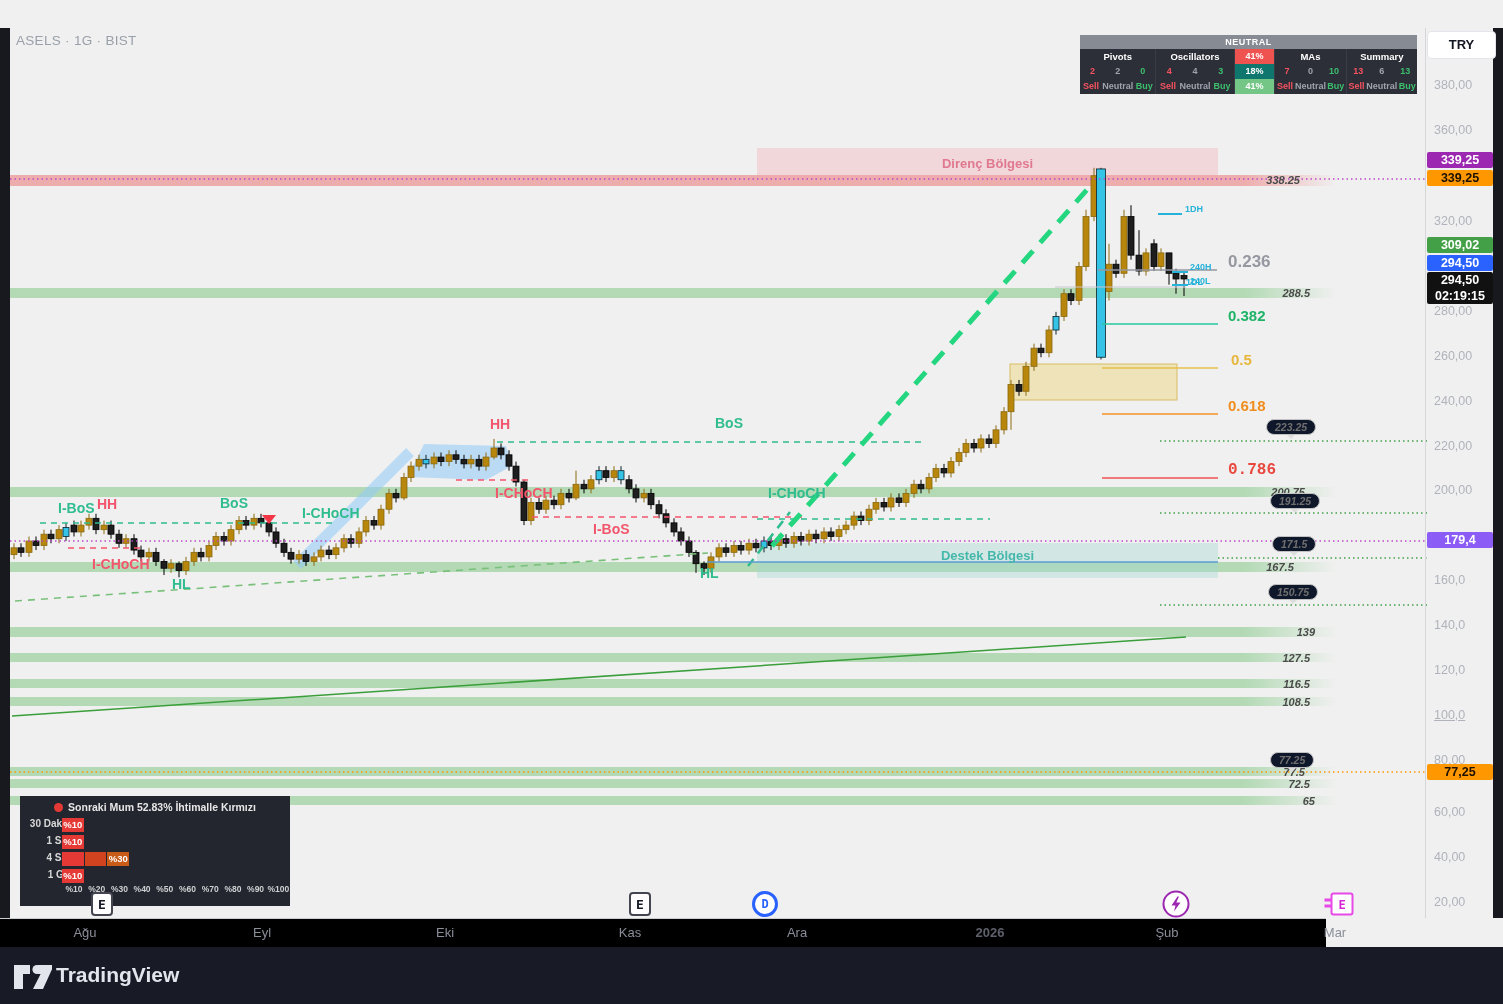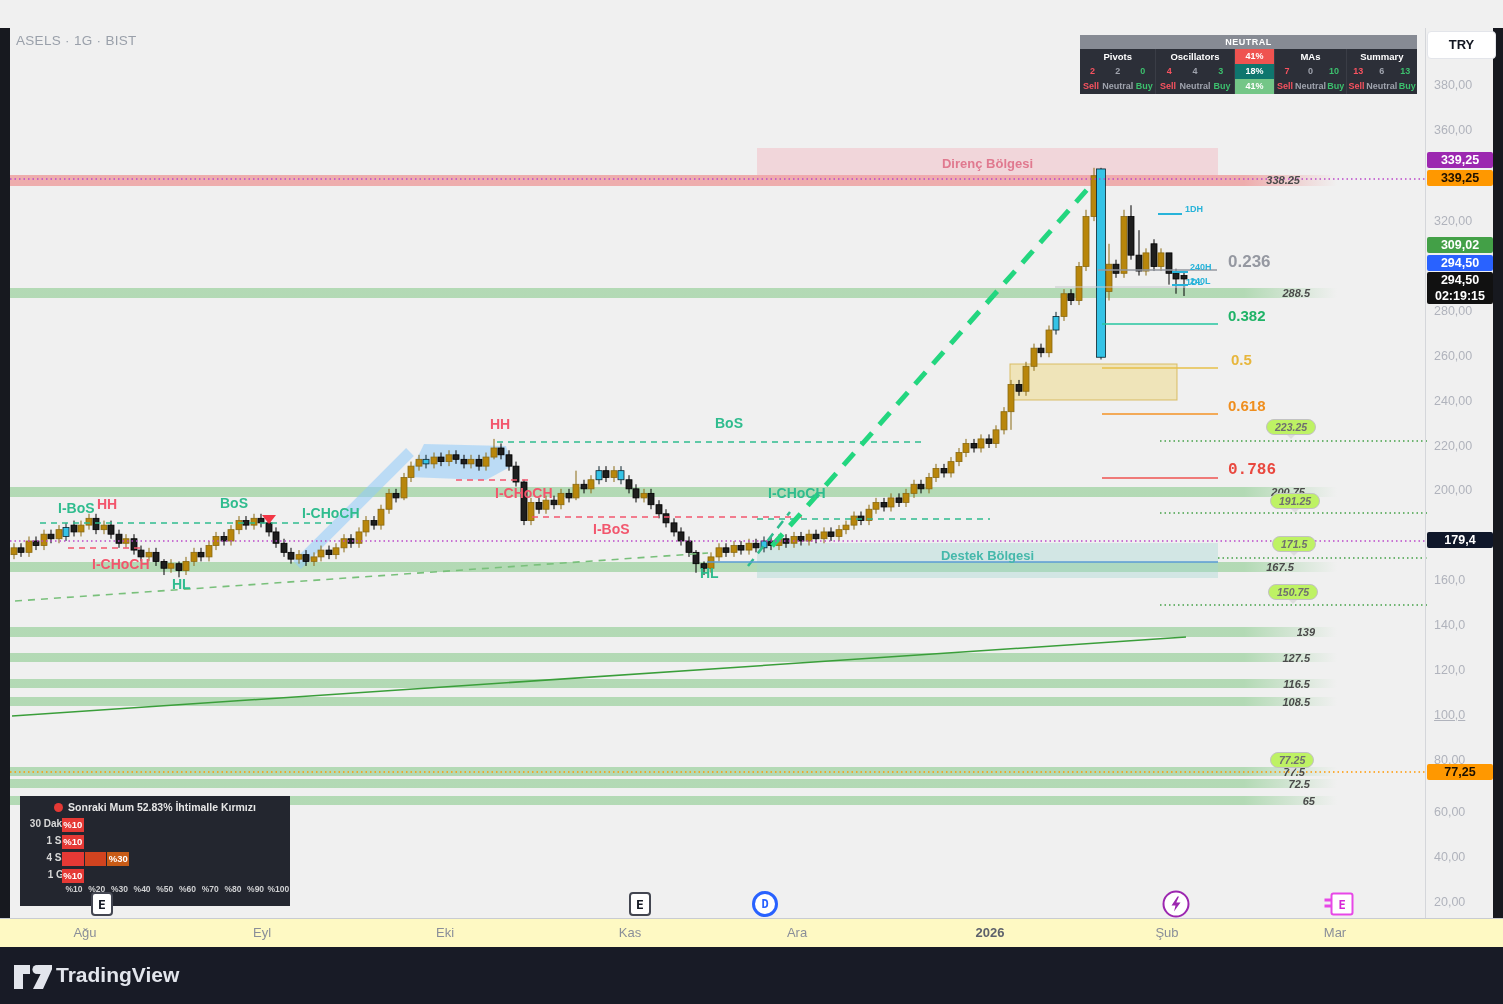--- a/index.html
+++ b/index.html
@@ -18,33 +18,33 @@
   .band.red{background:linear-gradient(90deg,rgba(236,118,118,.55) 0%,rgba(236,118,118,.55) 93%,rgba(236,118,118,0) 100%);}
   .band-label{position:absolute;width:60px;text-align:right;font-style:italic;font-weight:700;
     font-size:11px;color:#4a4a4a;z-index:3;}
   
   #chart-svg{position:absolute;left:0;top:0;z-index:2;pointer-events:none;}
   
   .struct{position:absolute;font-size:14px;font-weight:700;z-index:3;white-space:nowrap;}
   .zone-label{position:absolute;font-size:13px;font-weight:700;z-index:3;white-space:nowrap;}
   .fib-label{position:absolute;font-weight:700;z-index:3;white-space:nowrap;}
   .cyan-label{position:absolute;font-size:9px;font-weight:700;color:#27b3d9;z-index:3;white-space:nowrap;}
-  .tip{position:absolute;background:#bef264;border:1px solid #c2c2c2;border-radius:8px;color:#6f6f6f;
+  .tip{position:absolute;background:#0f172a;border:1px solid #c2c2c2;border-radius:8px;color:#6f6f6f;
     font-style:italic;font-weight:700;font-size:10.5px;padding:1px 8px;z-index:3;white-space:nowrap;}
   .tip:after{content:"";position:absolute;left:50%;bottom:-5px;margin-left:-4px;border:4px solid transparent;
     border-top-color:#dddddd;border-bottom:none;}
   .tri-down{position:absolute;width:0;height:0;border-left:7px solid transparent;border-right:7px solid transparent;
     border-top:9px solid #f23645;z-index:3;}
   
   .price-axis{position:absolute;left:1425px;top:28px;width:68px;height:890px;border-left:1px solid #d4d6da;z-index:5;}
   .ptick{position:absolute;left:8px;color:#b0b3bc;font-size:12.5px;transform:translateY(-50%);}
   .pbadge{position:absolute;left:1px;width:66px;text-align:center;font-weight:700;font-size:12.5px;
     border-radius:2px;z-index:6;line-height:16px;}
   
-  .time-axis{position:absolute;left:0;top:918px;width:1503px;height:29px;background:#fef9c3;
+  .time-axis{position:absolute;left:0;top:918px;width:1326px;height:29px;background:#000000;
     border-top:1px solid #c9ccd1;z-index:5;}
   .ttick{position:absolute;top:6px;transform:translateX(-50%);color:#8a8e99;font-size:13px;}
   .ttick.year{color:#5d616b;font-weight:700;}
   
   .footer{position:absolute;left:0;top:947px;width:1503px;height:57px;background:#181b26;z-index:6;}
   .brand{position:absolute;left:56px;top:16px;color:#e2e5ec;font-size:21px;font-weight:700;}
   
   .ta{position:absolute;left:1080px;top:35px;width:337px;z-index:6;font-weight:700;
     background:#2c2f38;color:#fff;}
   .ta-header{height:14px;line-height:14px;background:#878b94;text-align:center;font-size:9px;letter-spacing:.5px;}
@@ -590,21 +590,21 @@
       <div class="pbadge" style="top: 209px; background: rgb(67, 160, 71); color: rgb(255, 255, 255);">
         <div>309,02</div>
       </div>
       <div class="pbadge" style="top: 227px; background: rgb(41, 98, 255); color: rgb(255, 255, 255);">
         <div>294,50</div>
       </div>
       <div class="pbadge" style="top: 244px; background: rgb(17, 17, 17); color: rgb(255, 255, 255);">
         <div>294,50</div>
         <div>02:19:15</div>
       </div>
-      <div class="pbadge" style="top: 504px; background: #0f172a; color: rgb(255, 255, 255);">
+      <div class="pbadge" style="top: 504px; background: #8b5cf6; color: rgb(255, 255, 255);">
         <div>179,4</div>
       </div>
       <div class="pbadge" style="top: 736px; background: rgb(255, 152, 0); color: rgb(28, 16, 0);">
         <div>77,25</div>
       </div>
     </div>
   <div class="time-axis">
       <div class="ttick" style="left: 85px;">Ağu</div>
       <div class="ttick" style="left: 262px;">Eyl</div>
       <div class="ttick" style="left: 445px;">Eki</div>

